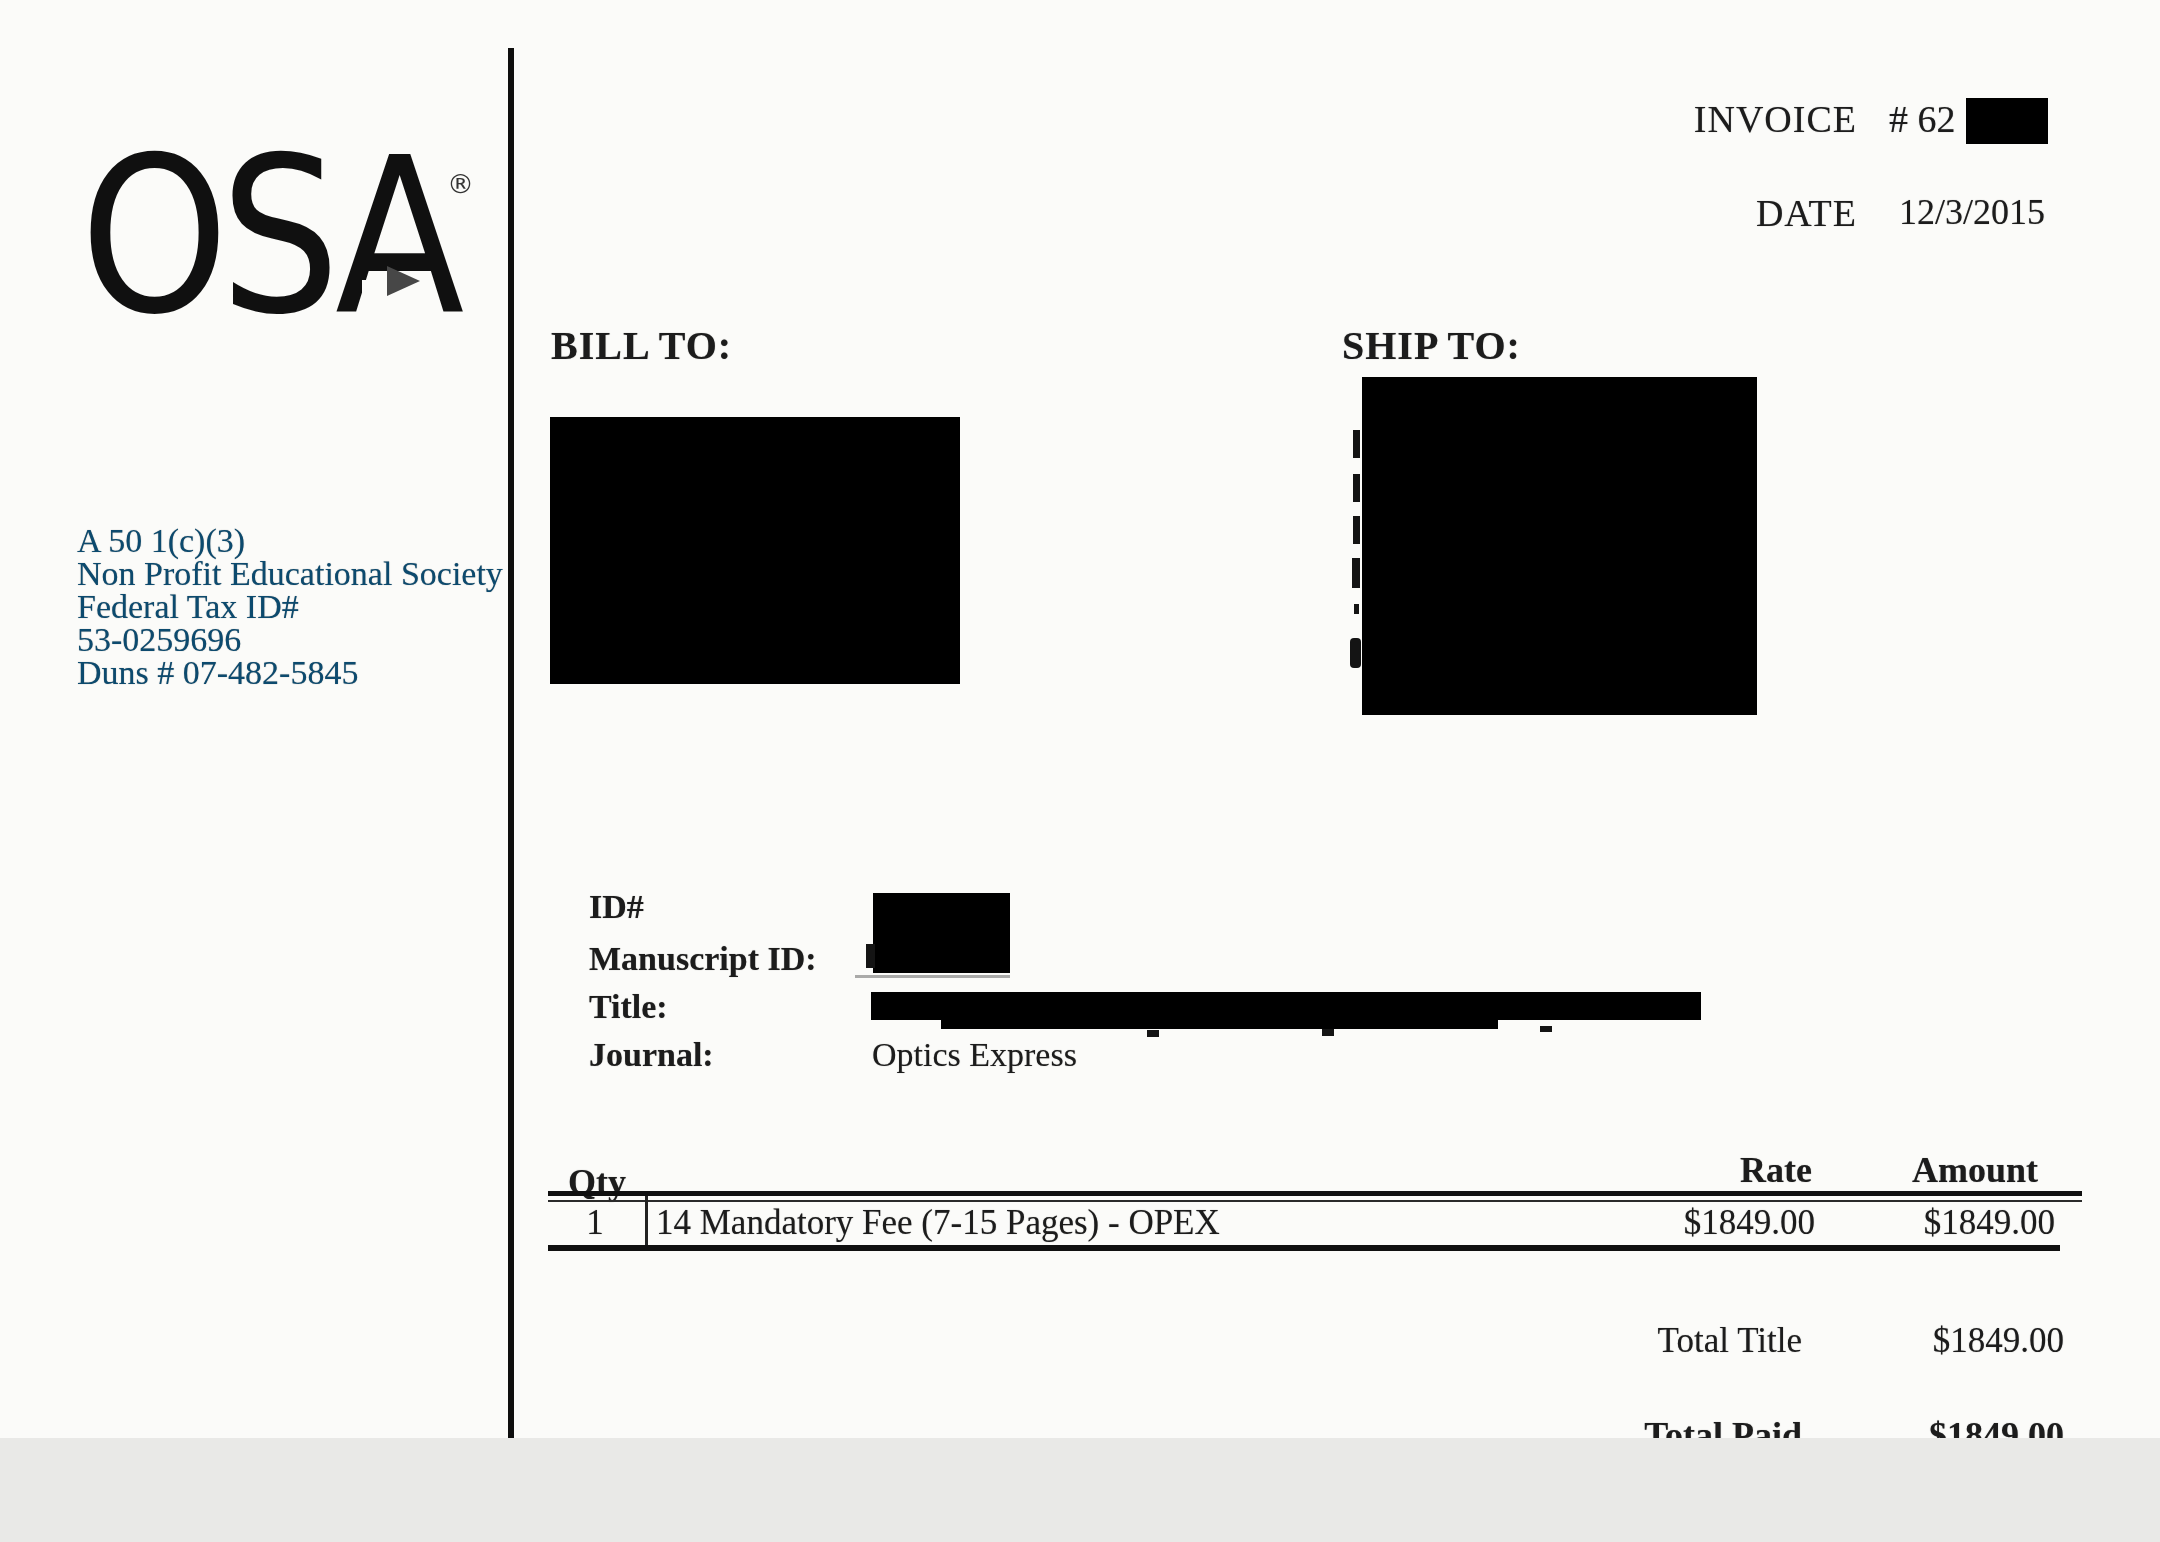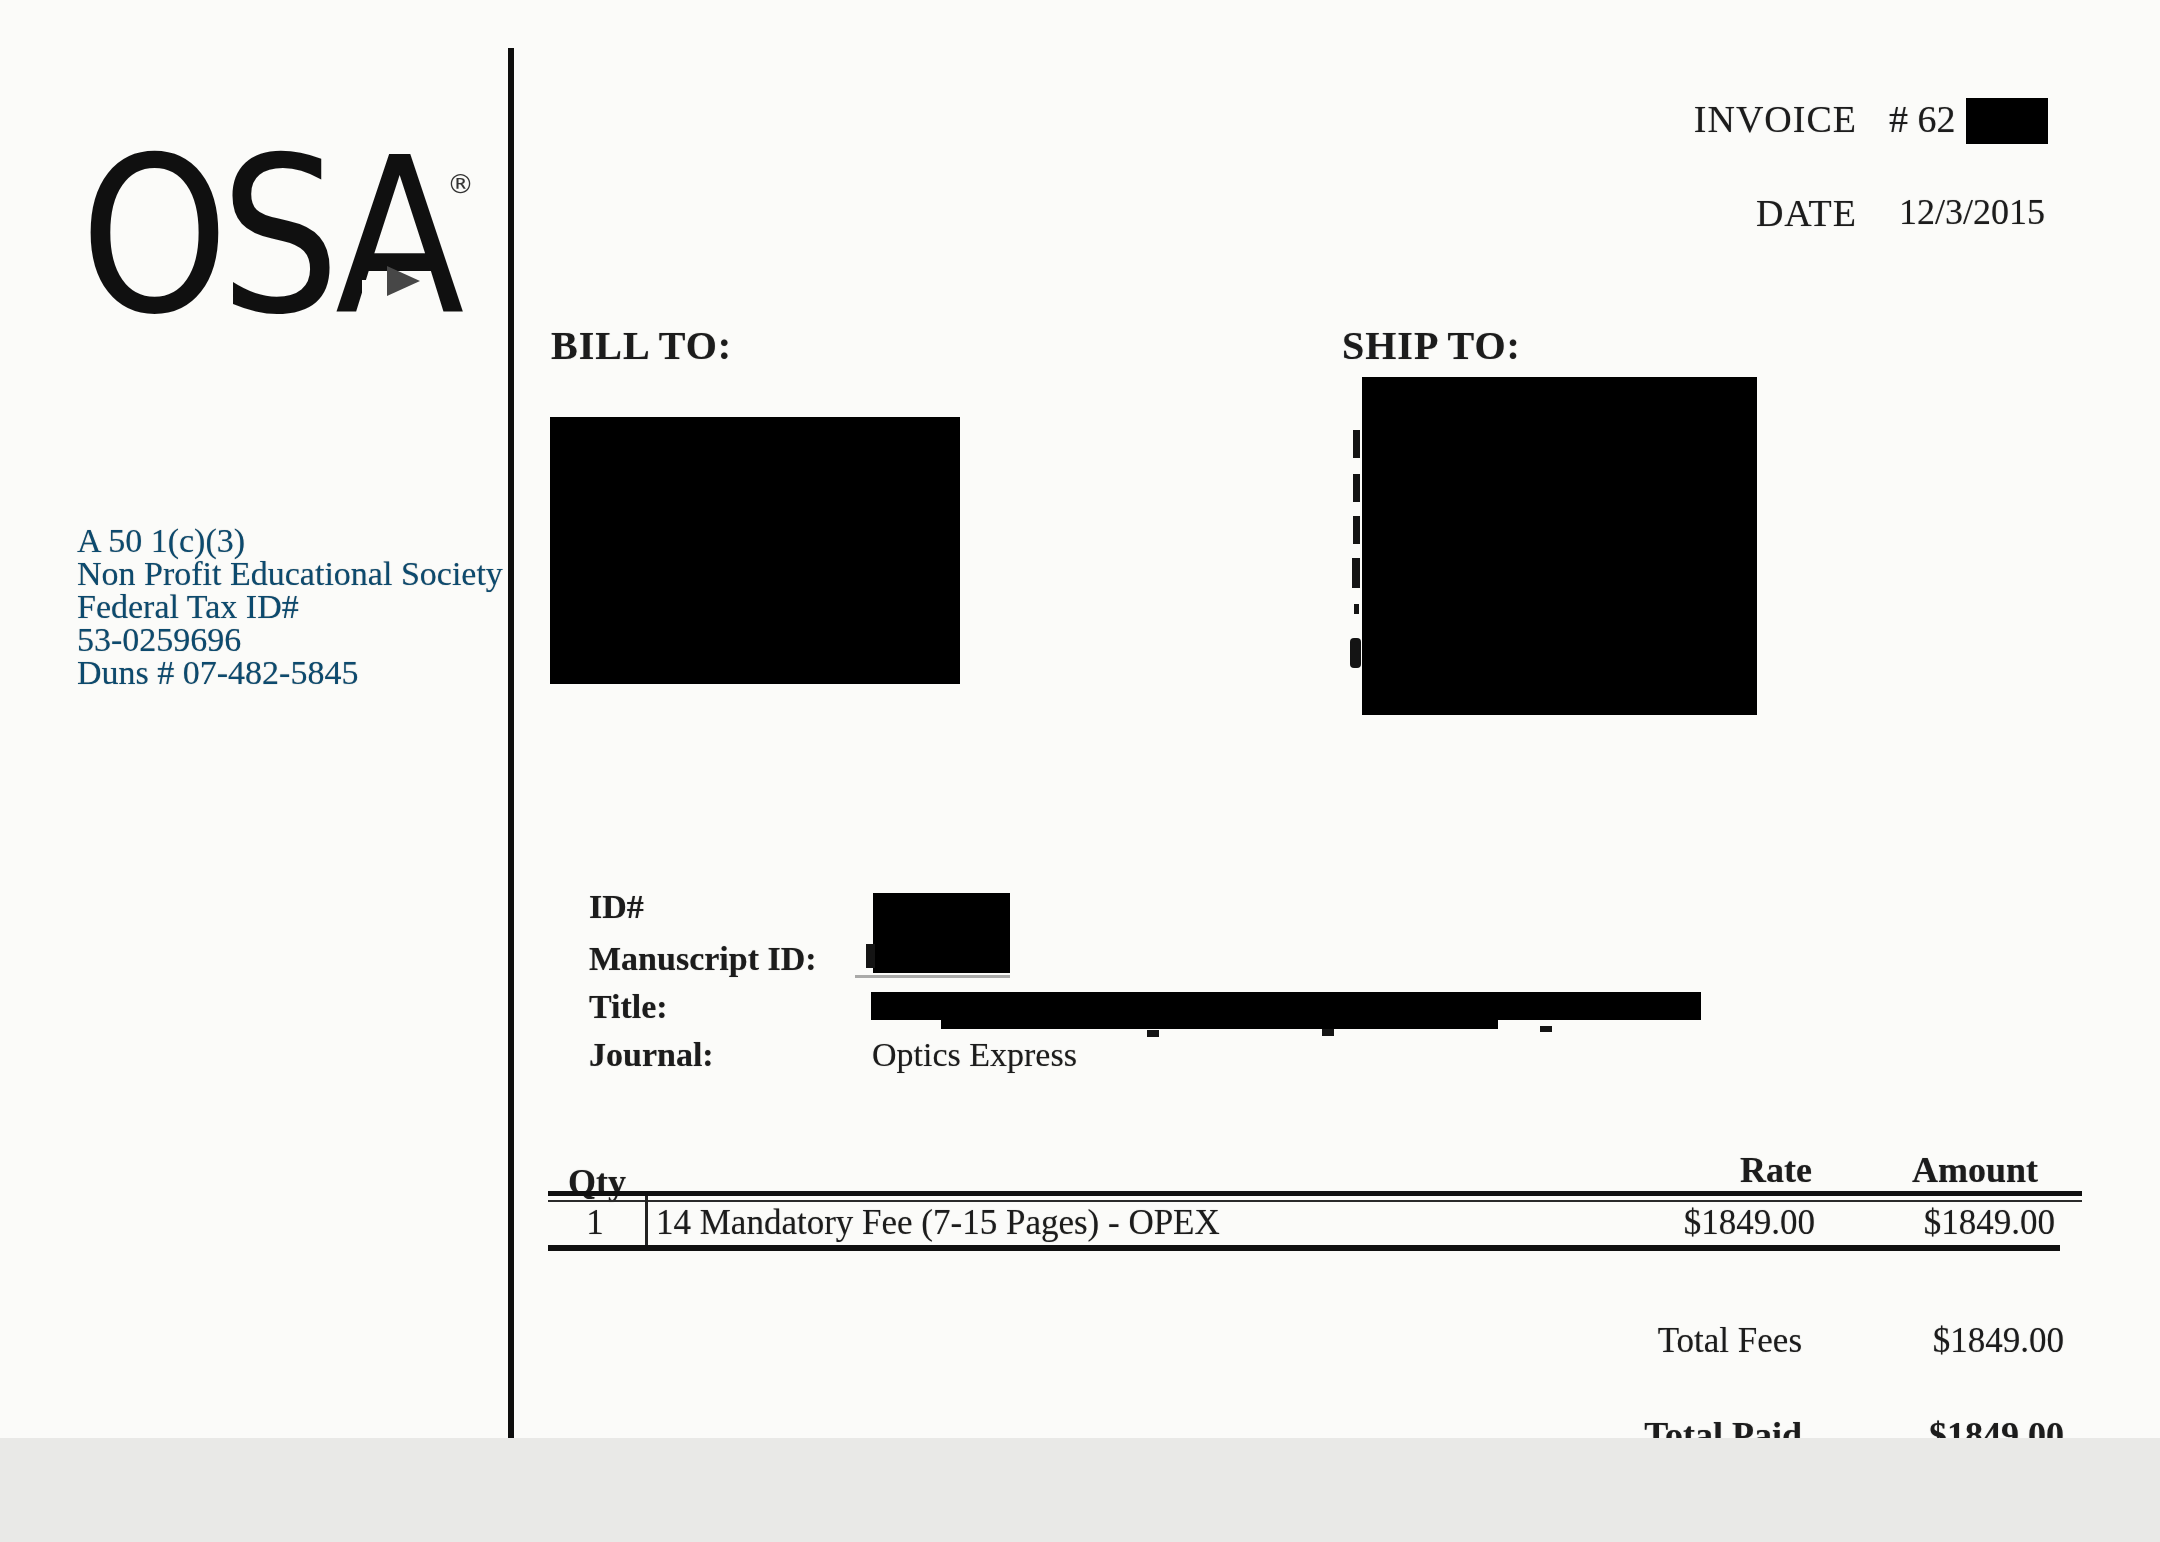--- a/index.html
+++ b/index.html
@@ -150,19 +150,19 @@
 
   <div>
     <div id="cell-qty" class="abs txt td center">1</div>
     <div id="cell-desc" class="abs txt td">14 Mandatory Fee (7-15 Pages) - OPEX</div>
     <div id="cell-rate" class="abs txt td right">$1849.00</div>
     <div id="cell-amount" class="abs txt td right">$1849.00</div>
   </div>
 
   <div id="rule-row-bottom" class="rule"></div>
 
-  <div id="total-fees-label" class="abs txt right">Total Fees</div>
+  <div id="total-fees-label" class="abs txt right">Total Title</div>
   <div id="total-fees-value" class="abs txt right">$1849.00</div>
   <div id="total-paid-label" class="abs txt b right">Total Paid</div>
   <div id="total-paid-value" class="abs txt b right">$1849.00</div>
   <div id="rule-totals" class="rule"></div>
 
 </div>
 
 </body></html>

